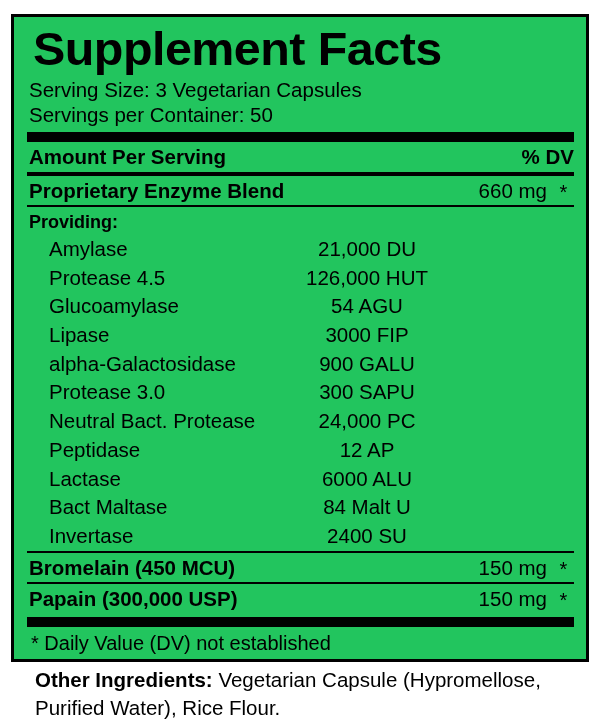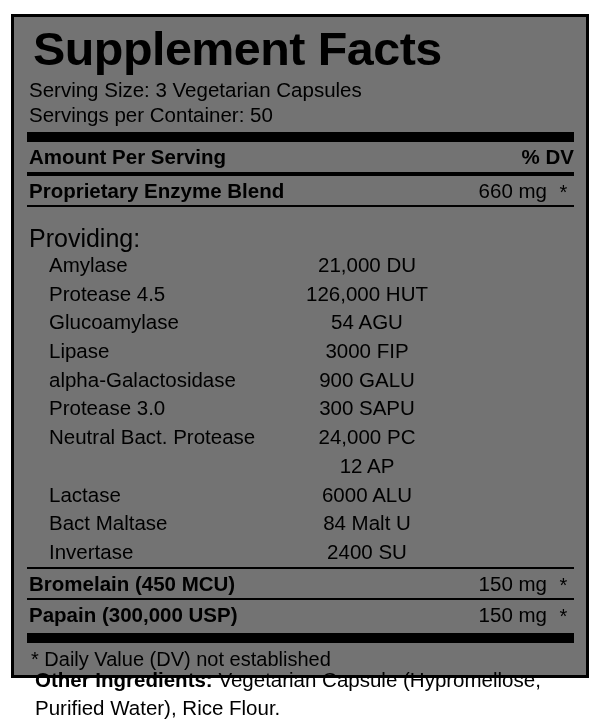--- a/index.html
+++ b/index.html
@@ -24,21 +24,21 @@
   }
 
   
   .panel {
     position: absolute;
     left: 11px;
     top: 14px;
     width: 578px;
     border: 3px solid #000;
     box-sizing: border-box;
-    background: #737373;
+    background: #22c55e;
     padding: 0 0 0 0;
   }
 
   .inner {
     padding: 0 12px 0 13px;
   }
 
   
   .title {
     font-weight: 700;
@@ -124,24 +124,25 @@
     left: 520px;
     width: 33px;
     top: 4px;
     text-align: center;
     font-size: 20px;
     line-height: 24px;
   }
 
   
   .providing {
-    font-size: 25px;
-    line-height: 24px;
-    padding: 19px 0 1px 2px;
-    white-space: nowrap;
+    font-size: 18px;
+    line-height: 24px;
+    padding: 3px 0 1px 2px;
+    white-space: nowrap;
+    font-weight: bold;
   }
 
   
   .enz-list {
     margin: 0;
     padding: 0;
   }
   .enz-row {
     position: relative;
     height: 28.7px;
@@ -240,20 +241,21 @@
         </div>
         <div class="enz-row">
           <span class="nm">Protease 3.0</span>
           <span class="amt">300 SAPU</span>
         </div>
         <div class="enz-row">
           <span class="nm">Neutral Bact. Protease</span>
           <span class="amt">24,000 PC</span>
         </div>
         <div class="enz-row">
+          <span class="nm">Peptidase</span>
           <span class="amt">12 AP</span>
         </div>
         <div class="enz-row">
           <span class="nm">Lactase</span>
           <span class="amt">6000 ALU</span>
         </div>
         <div class="enz-row">
           <span class="nm">Bact Maltase</span>
           <span class="amt">84 Malt U</span>
         </div>

